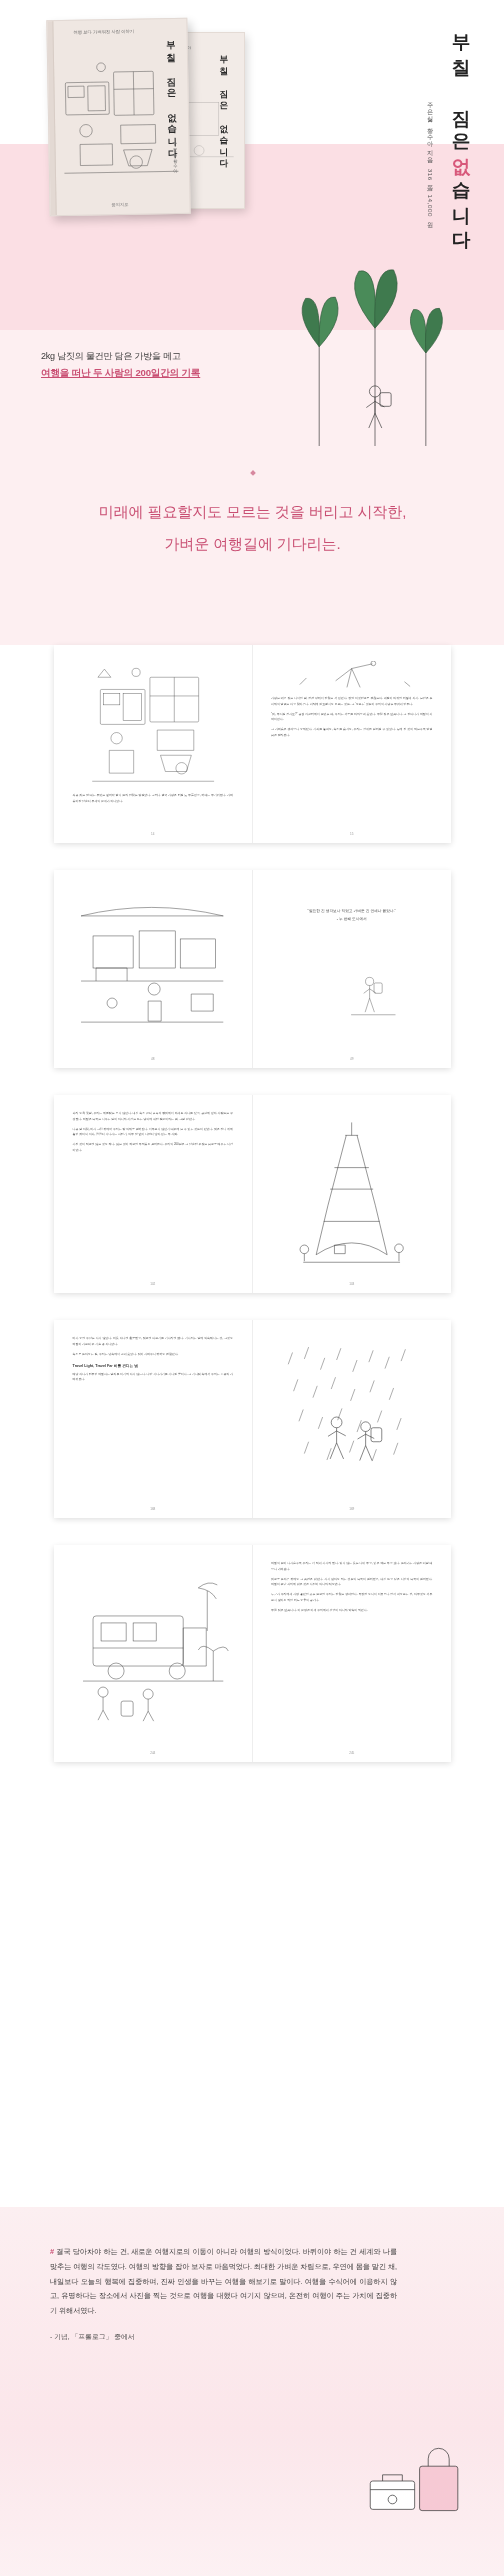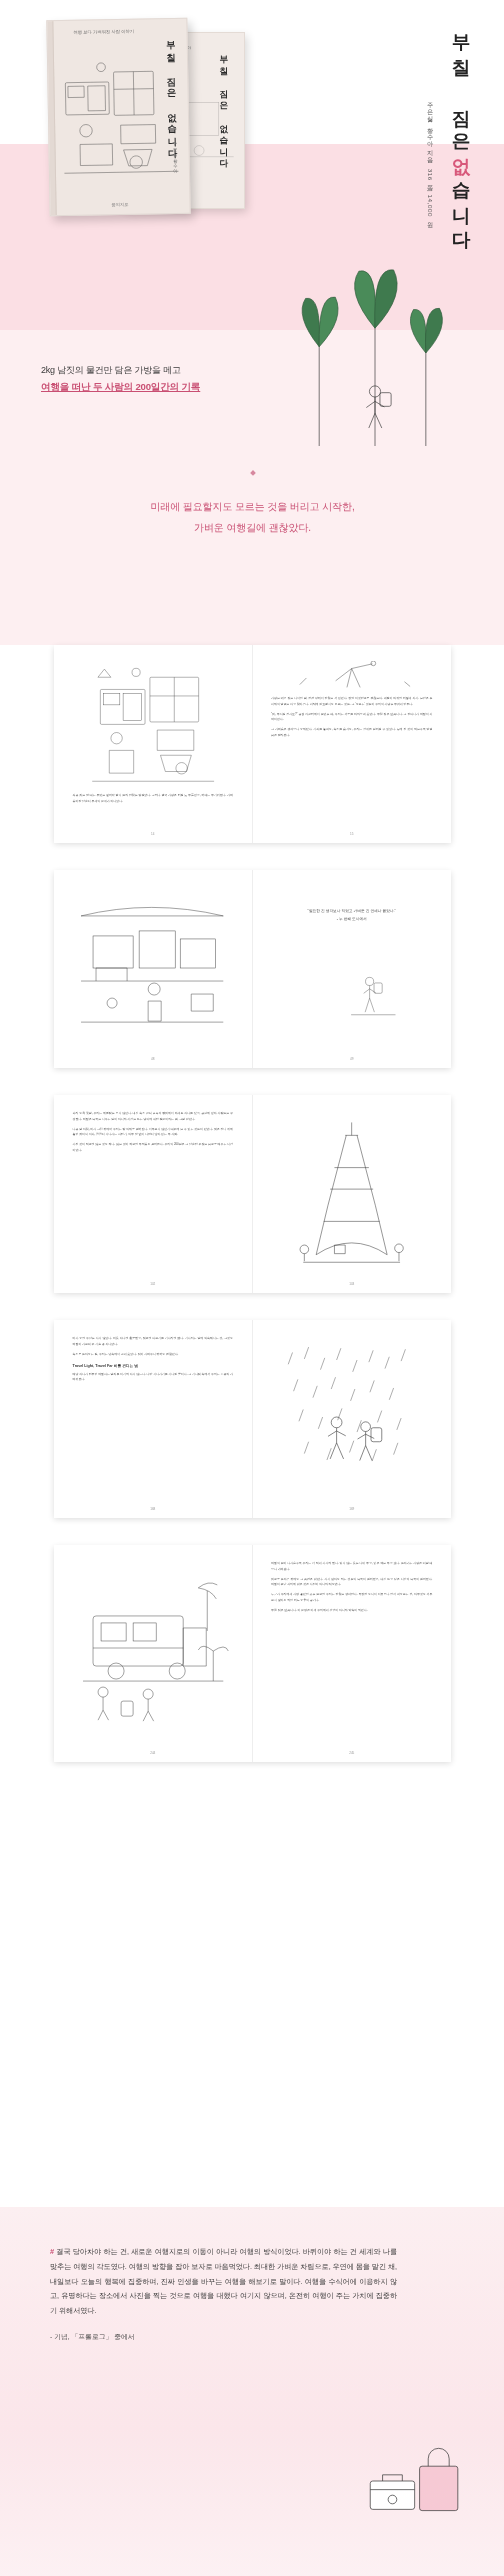--- a/index.html
+++ b/index.html
@@ -163,21 +163,21 @@
   .book2 .b2sub {
     position: absolute;
     left: 13.6px; top: 12.4px;
     font-size: 4px; color: #777; line-height: 1.6; width: 56px;
   }
 
   
   .hero-copy {
     position: absolute;
     left: 41px;
-    top: 364px;
+    top: 350px;
     width: 260px;
     z-index: 6;
   }
   .hero-copy .l1 {
     font-size: 9px;
     color: #3a3a3a;
     letter-spacing: -0.2px;
     margin-bottom: 4.3px;
   }
   .hero-copy .l2 {
@@ -198,21 +198,21 @@
 
   .invite {
     position: absolute;
     left: 0;
     top: 496px;
     width: 505px;
     text-align: center;
     z-index: 6;
   }
   .invite .iv {
-    font-size: 10px;
+    font-size: 15px;
     color: #c94f73;
     line-height: 2.1;
     letter-spacing: -0.1px;
   }
   .divider-diamond {
     position: absolute;
     left: 50%;
     transform: translateX(-50%) rotate(45deg);
     top: 471px;
     width: 4.3px; height: 4.3px;
@@ -384,21 +384,21 @@
 
     <div class="hero-copy">
       <div class="l1">2kg 남짓의 물건만 담은 가방을 메고</div>
       <div class="l2">여행을 떠난 두 사람의 200일간의 기록</div>
     </div>
 
     <div class="divider-diamond"></div>
 
     <div class="invite">
       <div class="iv">미래에 필요할지도 모르는 것을 버리고 시작한,</div>
-      <div class="iv">가벼운 여행길에 괜찮았다.</div>
+      <div class="iv">가벼운 여행길에 기다리는.</div>
     </div>
   </div>
 
   <div class="spreads">
 
     <div class="spread">
       <div class="pg left">
         <svg viewBox="0 0 320 320" width="100%" height="130">
           <g stroke="#444" stroke-width="1" fill="none">
             <rect x="30" y="70" width="110" height="86" rx="3"></rect>

